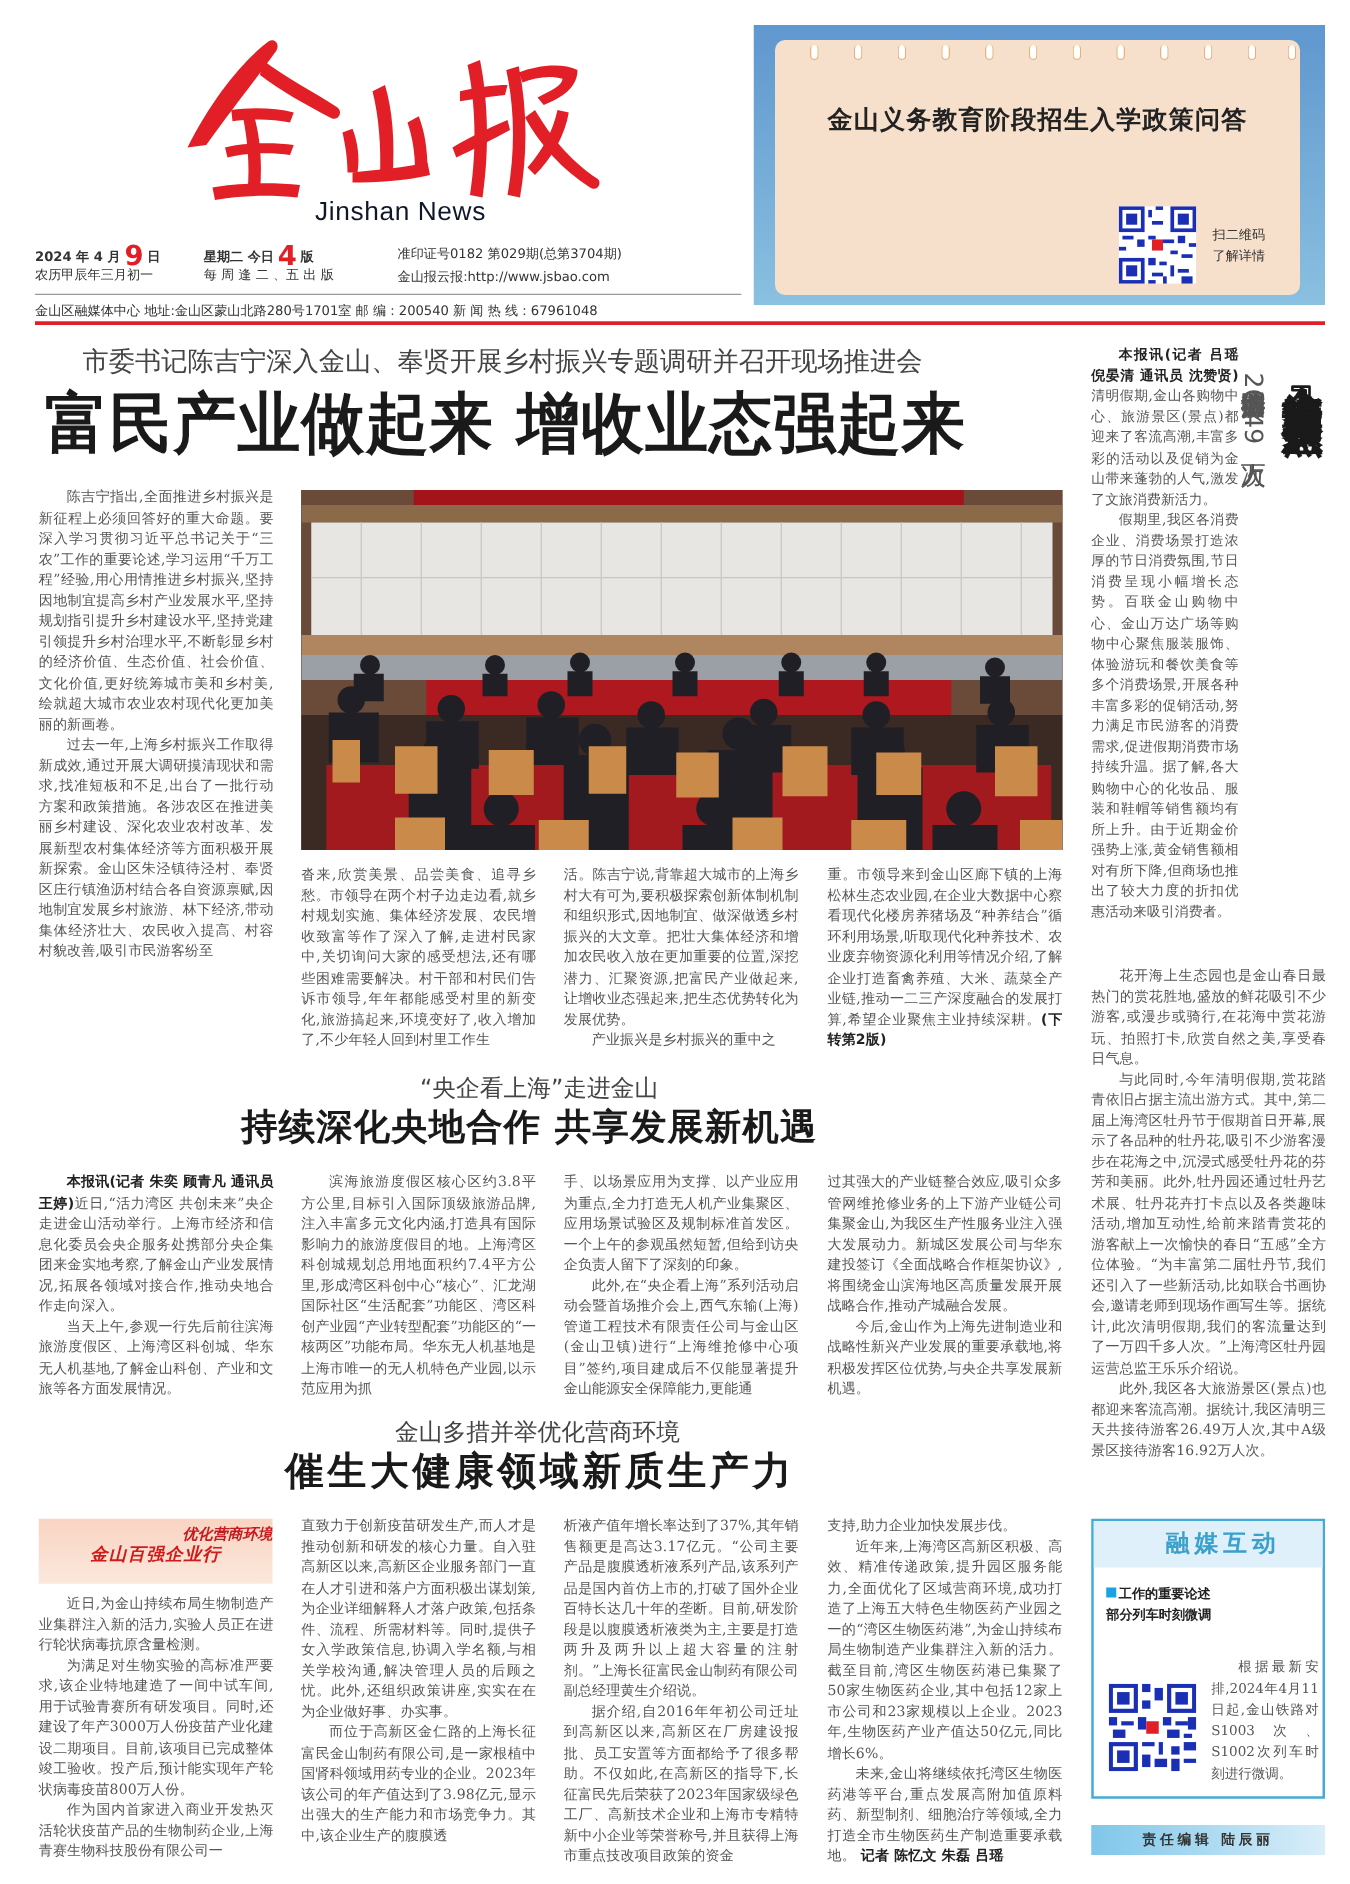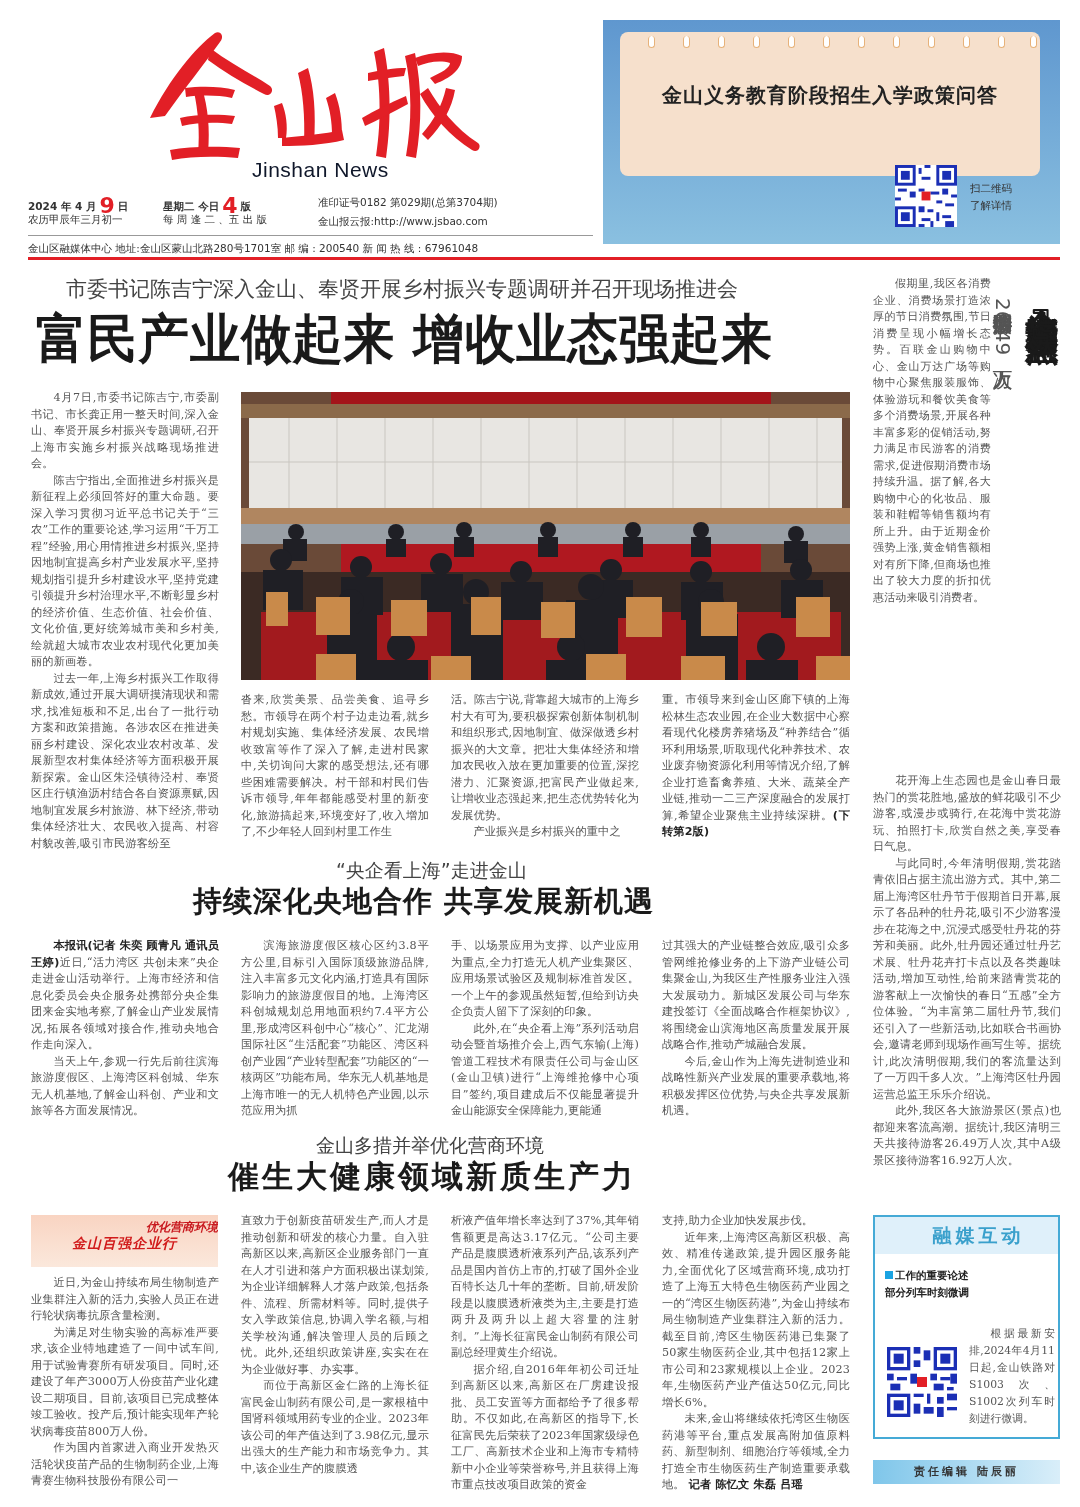--- a/index.html
+++ b/index.html
@@ -13,21 +13,21 @@
   .masthead-logo svg { width: 100%; height: 100%; }
   .masthead-en { left: 252px; top: 158px; font-size: 21px; color: #0f172a; font-family: "Liberation Sans", sans-serif; letter-spacing: 0.5px; }
 
   .meta { font-family: "DejaVu Sans", sans-serif; font-size: 10.5px; color: #333; white-space: nowrap; }
   .meta b.big { color: #e21f26; font-size: 22px; font-weight: bold; vertical-align: -3px; margin: 0 3px; }
   .meta-line { left: 28px; width: 565px; height: 1px; background: #999; }
   .red-rule { height: 3px; background: #e21f26; }
 
   
   .ad { left: 603px; top: 20px; width: 457px; height: 224px; background: linear-gradient(#5f97cf, #8ac0e0); }
-  .ad-inner { position: absolute; left: 17px; top: 12px; width: 420px; height: 144px; background: #f6e0cc; border-radius: 8px; text-decoration: underline; }
+  .ad-inner { position: absolute; left: 17px; top: 12px; width: 420px; height: 204px; background: #f6e0cc; border-radius: 8px; text-decoration: underline; }
   .ring { position: absolute; top: 4px; width: 7px; height: 12px; border-radius: 4px; background: #fff; border: 1px solid #e7b27a; border-top: none; }
   .ad-title { position: absolute; left: 0; width: 100%; top: 50px; text-align: center; font-size: 20px; font-weight: bold; color: #222; font-family: "DejaVu Sans", sans-serif; letter-spacing: 1px; }
   .ad-qr { position: absolute; left: 275px; top: 133px; width: 62px; height: 62px; }
   .ad-qr-text { position: absolute; left: 350px; top: 148px; font-size: 10.5px; line-height: 17px; color: #333; font-family: "DejaVu Sans", sans-serif; }
 
   
   .kicker { font-family: "DejaVu Sans", sans-serif; color: #444; font-weight: normal; white-space: nowrap; }
   .headline { font-family: "DejaVu Sans", sans-serif; color: #1a1a1a; font-weight: bold; white-space: nowrap; }
 
   
@@ -160,21 +160,20 @@
       <div>扫二维码</div>
       <div>了解详情</div>
     </div>
   </div>
 </div>
 
 <div class="abs kicker" style="left:66px; top:275px; font-size:21px;">市委书记陈吉宁深入金山、奉贤开展乡村振兴专题调研并召开现场推进会</div>
 <div class="abs headline" style="left:36px; top:304px; font-size:53px; letter-spacing:1px; transform:scaleX(0.95); transform-origin:left;">富民产业做起来  增收业态强起来</div>
 
 <div class="col" style="left:31px; top:390px; width:188px;">
-  <p>4月7日,市委书记陈吉宁,市委副书记、市长龚正用一整天时间,深入金山、奉贤开展乡村振兴专题调研,召开上海市实施乡村振兴战略现场推进会。</p>
   <p>陈吉宁指出,全面推进乡村振兴是新征程上必须回答好的重大命题。要深入学习贯彻习近平总书记关于“三农”工作的重要论述,学习运用“千万工程”经验,用心用情推进乡村振兴,坚持因地制宜提高乡村产业发展水平,坚持规划指引提升乡村建设水平,坚持党建引领提升乡村治理水平,不断彰显乡村的经济价值、生态价值、社会价值、文化价值,更好统筹城市美和乡村美,绘就超大城市农业农村现代化更加美丽的新画卷。</p>
   <p>过去一年,上海乡村振兴工作取得新成效,通过开展大调研摸清现状和需求,找准短板和不足,出台了一批行动方案和政策措施。各涉农区在推进美丽乡村建设、深化农业农村改革、发展新型农村集体经济等方面积极开展新探索。金山区朱泾镇待泾村、奉贤区庄行镇渔沥村结合各自资源禀赋,因地制宜发展乡村旅游、林下经济,带动集体经济壮大、农民收入提高、村容村貌改善,吸引市民游客纷至</p>
 </div>
 
 <div class="abs photo">
   <svg width="609" height="288" viewBox="0 0 609 288">
     <rect width="609" height="288" fill="#6a4a38"></rect>
     <rect x="90" y="0" width="440" height="12" fill="#a3141a"></rect>
     <rect x="0" y="12" width="609" height="14" fill="#8b6a4a"></rect>
     <rect x="8" y="26" width="593" height="90" fill="#e8e6e2"></rect>
@@ -268,20 +267,21 @@
   <p>产业振兴是乡村振兴的重中之</p>
 </div>
 <div class="col" style="left:662px; top:692px; width:188px;">
   <p class="noind"><span>重。市领导来到金山区廊下镇的上海松林生态农业园,在企业大数据中心察看现代化楼房养猪场及“种养结合”循环利用场景,听取现代化种养技术、农业废弃物资源化利用等情况介绍,了解企业打造畜禽养殖、大米、蔬菜全产业链,推动一二三产深度融合的发展打算,希望企业聚焦主业持续深耕。</span><b>(下转第2版)</b></p>
 </div>
 
 <div class="abs vhead" style="left:1024px; top:282px; font-size:33px; font-weight:bold; color:#1a1a1a; letter-spacing:2px; line-height:36px;">金山文旅消费市场『春意盎然』</div>
 <div class="abs vhead" style="left:992px; top:298px; font-size:20px; color:#555; line-height:22px; letter-spacing:0px;">清明假期共接待游客26.49万人次</div>
 
 <div class="col" style="left:873px; top:276px; width:118px; font-size:11px;">
+  <p><b>本报讯</b><b>(记者 吕瑶 倪晏清 通讯员 沈赞贤)</b><span>清明假期,金山各购物中心、旅游景区(景点)都迎来了客流高潮,丰富多彩的活动以及促销为金山带来蓬勃的人气,激发了文旅消费新活力。</span></p>
   <p>假期里,我区各消费企业、消费场景打造浓厚的节日消费氛围,节日消费呈现小幅增长态势。百联金山购物中心、金山万达广场等购物中心聚焦服装服饰、体验游玩和餐饮美食等多个消费场景,开展各种丰富多彩的促销活动,努力满足市民游客的消费需求,促进假期消费市场持续升温。据了解,各大购物中心的化妆品、服装和鞋帽等销售额均有所上升。由于近期金价强势上涨,黄金销售额相对有所下降,但商场也推出了较大力度的折扣优惠活动来吸引消费者。</p>
 </div>
 <div class="col" style="left:873px; top:773px; width:188px;">
   <p>花开海上生态园也是金山春日最热门的赏花胜地,盛放的鲜花吸引不少游客,或漫步或骑行,在花海中赏花游玩、拍照打卡,欣赏自然之美,享受春日气息。</p>
   <p>与此同时,今年清明假期,赏花踏青依旧占据主流出游方式。其中,第二届上海湾区牡丹节于假期首日开幕,展示了各品种的牡丹花,吸引不少游客漫步在花海之中,沉浸式感受牡丹花的芬芳和美丽。此外,牡丹园还通过牡丹艺术展、牡丹花卉打卡点以及各类趣味活动,增加互动性,给前来踏青赏花的游客献上一次愉快的春日“五感”全方位体验。“为丰富第二届牡丹节,我们还引入了一些新活动,比如联合书画协会,邀请老师到现场作画写生等。据统计,此次清明假期,我们的客流量达到了一万四千多人次。”上海湾区牡丹园运营总监王乐乐介绍说。</p>
   <p>此外,我区各大旅游景区(景点)也都迎来客流高潮。据统计,我区清明三天共接待游客26.49万人次,其中A级景区接待游客16.92万人次。</p>
 </div>
 
 <div class="abs kicker" style="left:336px; top:858px; font-size:19px;">“央企看上海”走进金山</div>
 <div class="abs headline" style="left:193px; top:882px; font-size:29px; letter-spacing:1px;">持续深化央地合作  共享发展新机遇</div>

